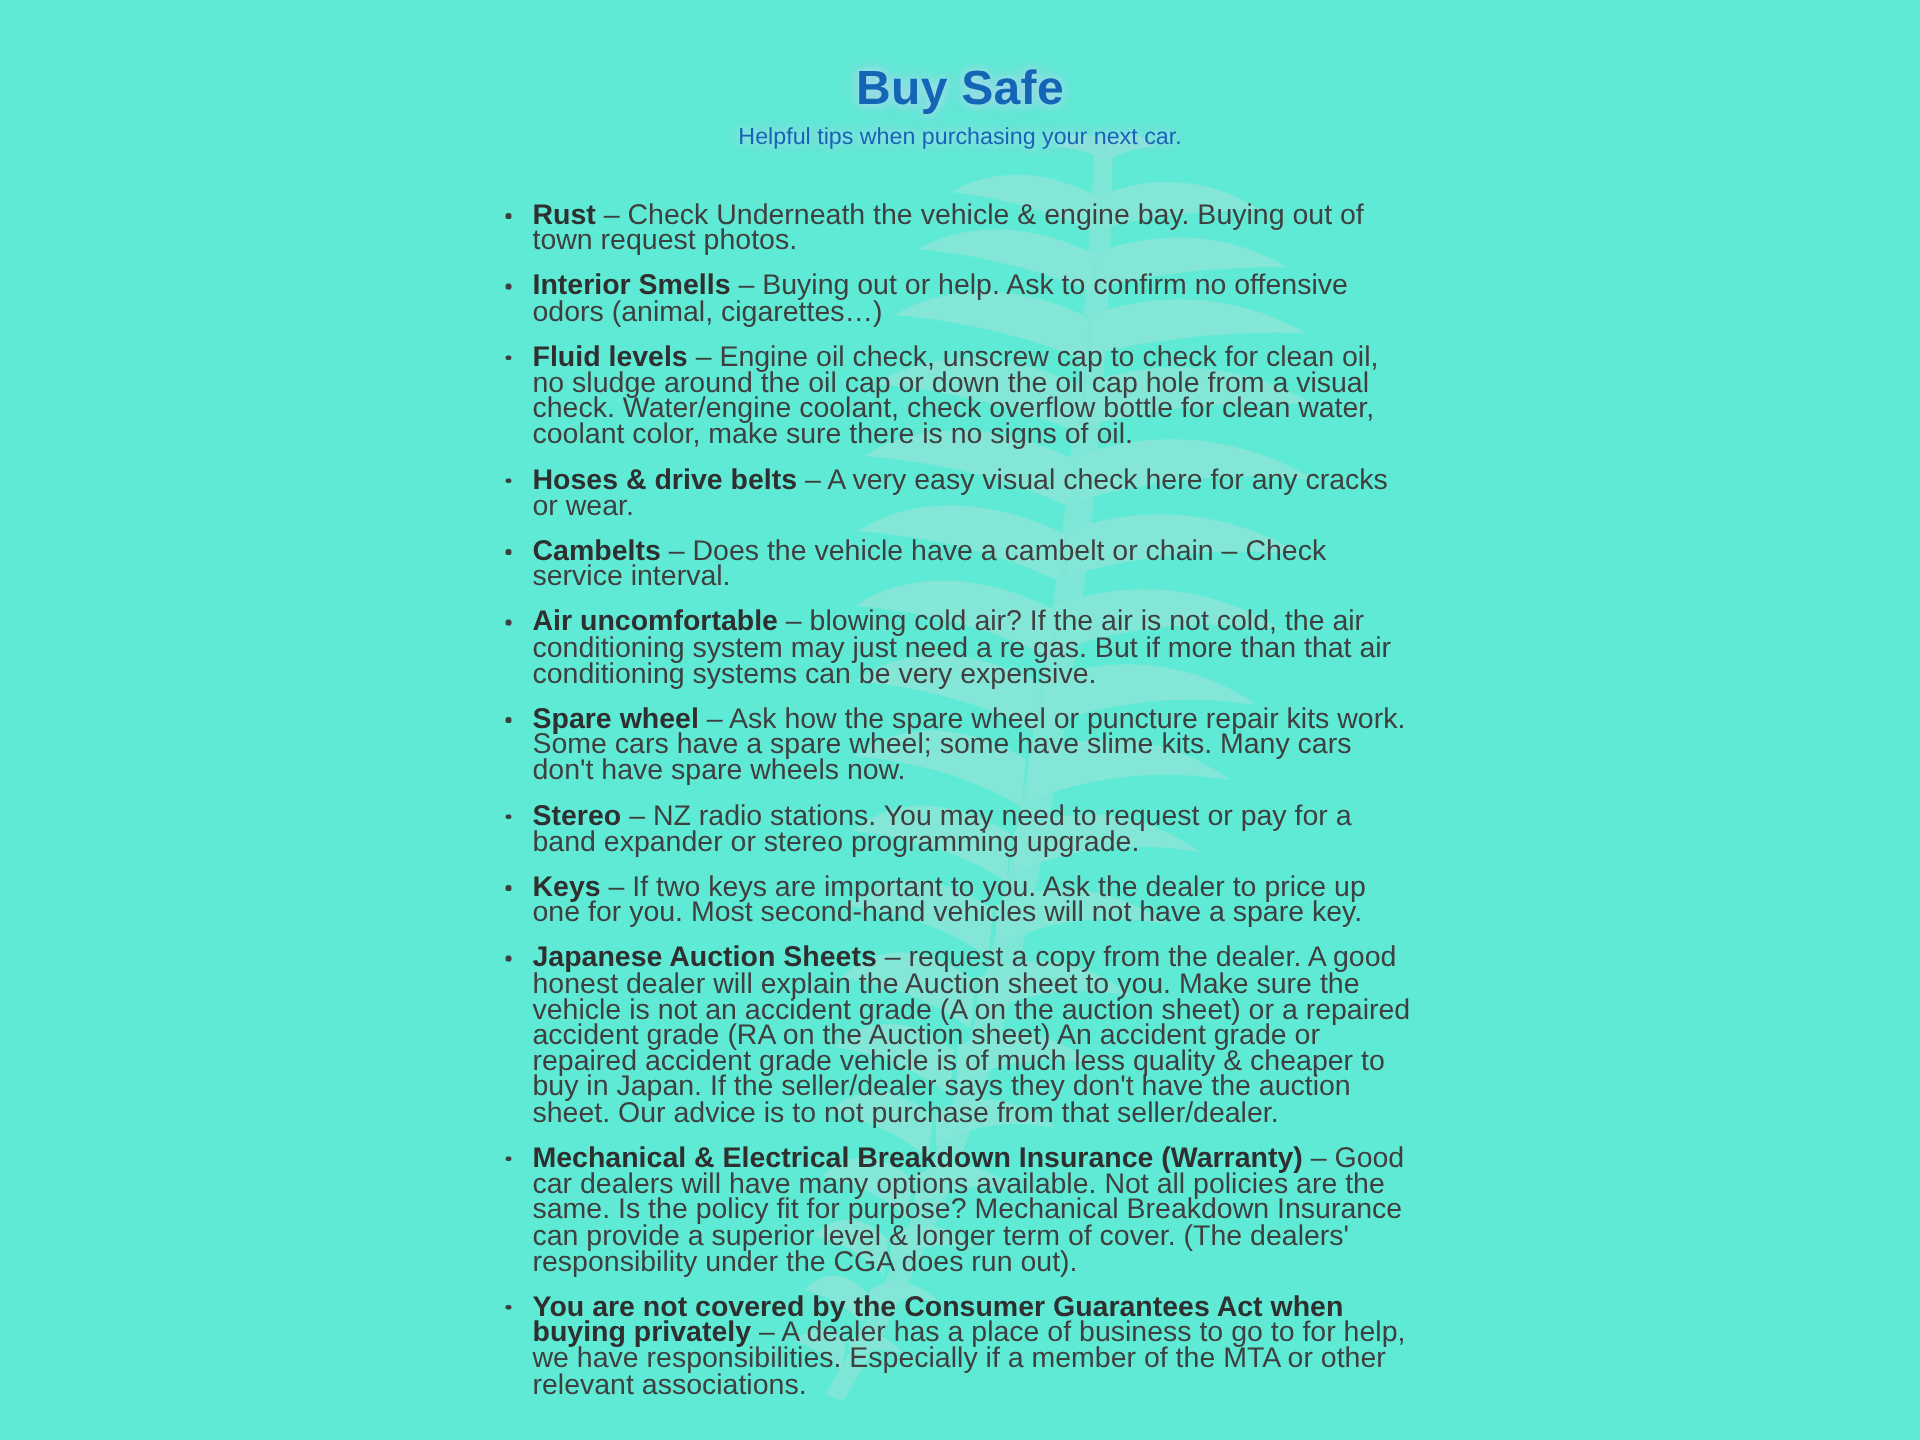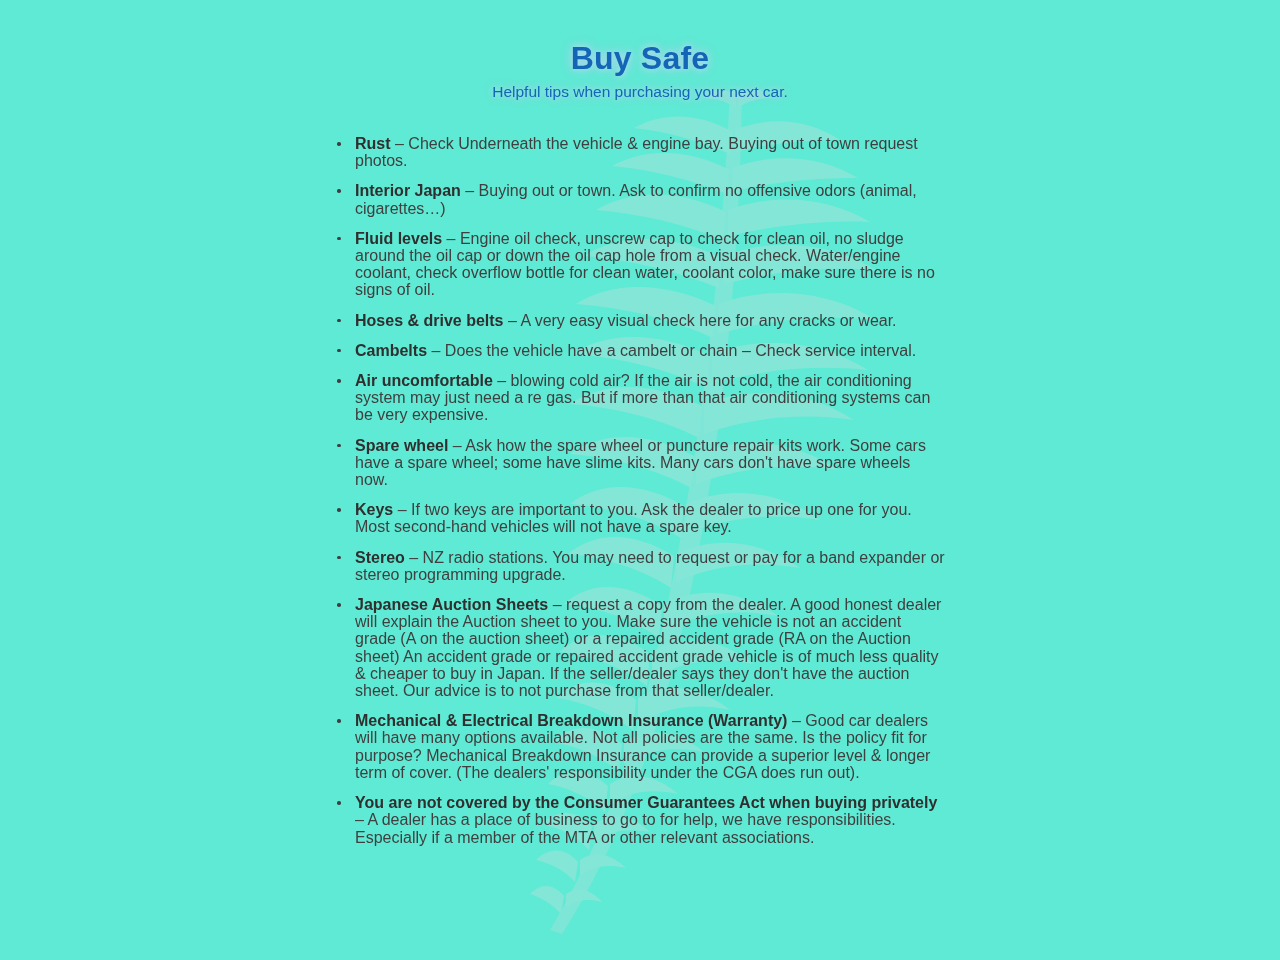--- a/index.html
+++ b/index.html
@@ -67,21 +67,21 @@
     margin: 0;
     padding: 0;
     width: 612px;
     margin-left: 333px;
   }
 
   ul.tips > li {
     position: relative;
     padding-left: 22px;
     margin-bottom: 13px;
-    font-size: 16px;
+    font-size: 19px;
     line-height: 17.2px;
     color: #3f3f3f;
     text-align: left;
   }
 
   ul.tips > li::before {
     content: "";
     position: absolute;
     left: 4px;
     top: 7px;
@@ -193,42 +193,42 @@
   <div class="content">
 
     <h1 class="title">Buy Safe</h1>
     <h2 class="subtitle">Helpful tips when purchasing your next car.</h2>
 
     <ul class="tips">
       <li>
         <span class="tip-term">Rust</span><span class="tip-body"> – Check Underneath the vehicle &amp; engine bay. Buying out of town request photos.</span>
       </li>
       <li>
-        <span class="tip-term">Interior Japan</span><span class="tip-body"> – Buying out or town. Ask to confirm no offensive odors (animal, cigarettes…)</span>
+        <span class="tip-term">Interior Smells</span><span class="tip-body"> – Buying out or help. Ask to confirm no offensive odors (animal, cigarettes…)</span>
       </li>
       <li>
         <span class="tip-term">Fluid levels</span><span class="tip-body"> – Engine oil check, unscrew cap to check for clean oil, no sludge around the oil cap or down the oil cap hole from a visual check. Water/engine coolant, check overflow bottle for clean water, coolant color, make sure there is no signs of oil.</span>
       </li>
       <li>
         <span class="tip-term">Hoses &amp; drive belts</span><span class="tip-body"> – A very easy visual check here for any cracks or wear.</span>
       </li>
       <li>
         <span class="tip-term">Cambelts</span><span class="tip-body"> – Does the vehicle have a cambelt or chain – Check service interval.</span>
       </li>
       <li>
         <span class="tip-term">Air uncomfortable</span><span class="tip-body"> – blowing cold air? If the air is not cold, the air conditioning system may just need a re gas. But if more than that air conditioning systems can be very expensive.</span>
       </li>
       <li>
         <span class="tip-term">Spare wheel</span><span class="tip-body"> – Ask how the spare wheel or puncture repair kits work. Some cars have a spare wheel; some have slime kits. Many cars don't have spare wheels now.</span>
       </li>
       <li>
+        <span class="tip-term">Stereo</span><span class="tip-body"> – NZ radio stations. You may need to request or pay for a band expander or stereo programming upgrade.</span>
+      </li>
+      <li>
         <span class="tip-term">Keys</span><span class="tip-body"> – If two keys are important to you. Ask the dealer to price up one for you. Most second-hand vehicles will not have a spare key.</span>
-      </li>
-      <li>
-        <span class="tip-term">Stereo</span><span class="tip-body"> – NZ radio stations. You may need to request or pay for a band expander or stereo programming upgrade.</span>
       </li>
       <li>
         <span class="tip-term">Japanese Auction Sheets</span><span class="tip-body"> – request a copy from the dealer. A good honest dealer will explain the Auction sheet to you. Make sure the vehicle is not an accident grade (A on the auction sheet) or a repaired accident grade (RA on the Auction sheet) An accident grade or repaired accident grade vehicle is of much less quality &amp; cheaper to buy in Japan. If the seller/dealer says they don't have the auction sheet. Our advice is to not purchase from that seller/dealer.</span>
       </li>
       <li>
         <span class="tip-term">Mechanical &amp; Electrical Breakdown Insurance (Warranty)</span><span class="tip-body"> – Good car dealers will have many options available. Not all policies are the same. Is the policy fit for purpose? Mechanical Breakdown Insurance can provide a superior level &amp; longer term of cover.  (The dealers' responsibility under the CGA does run out).</span>
       </li>
       <li>
         <span class="tip-term">You are not covered by the Consumer Guarantees Act when buying privately</span><span class="tip-body"> – A dealer has a place of business to go to for help, we have responsibilities. Especially if a member of the MTA or other relevant associations.</span>
       </li>

